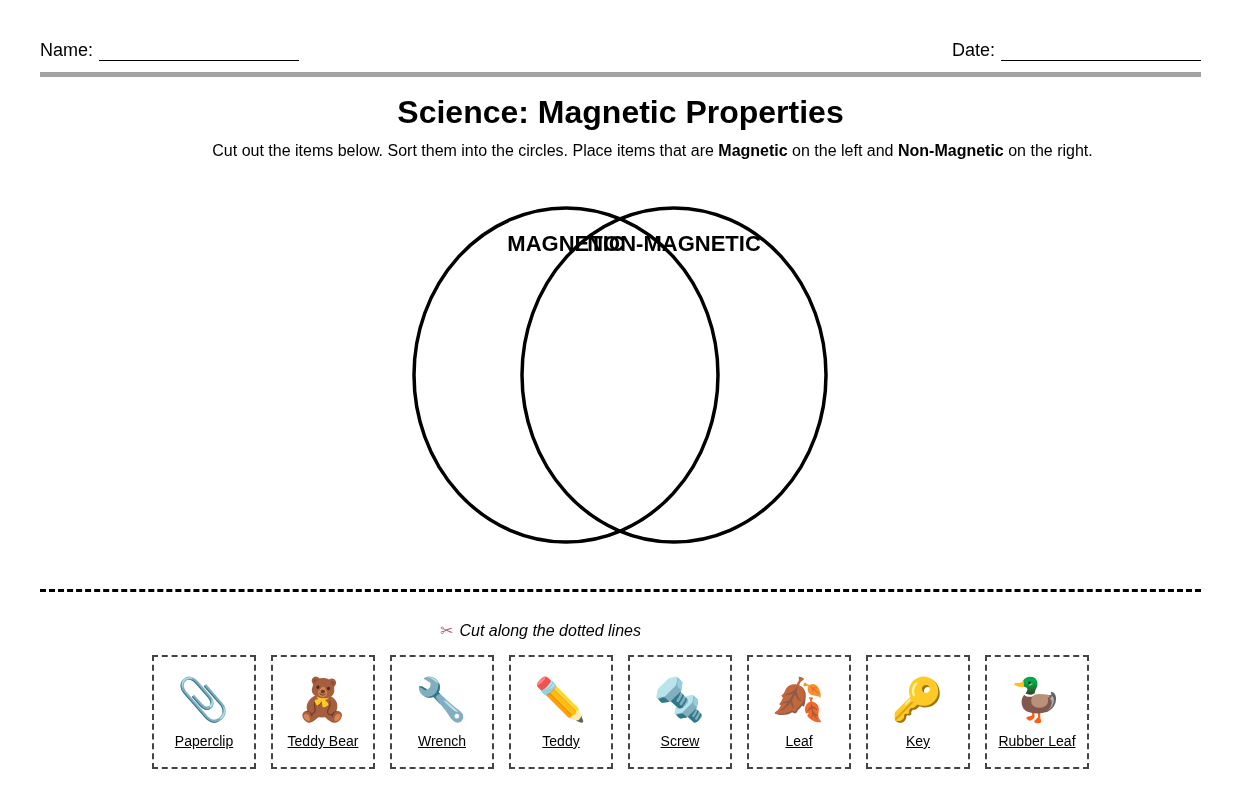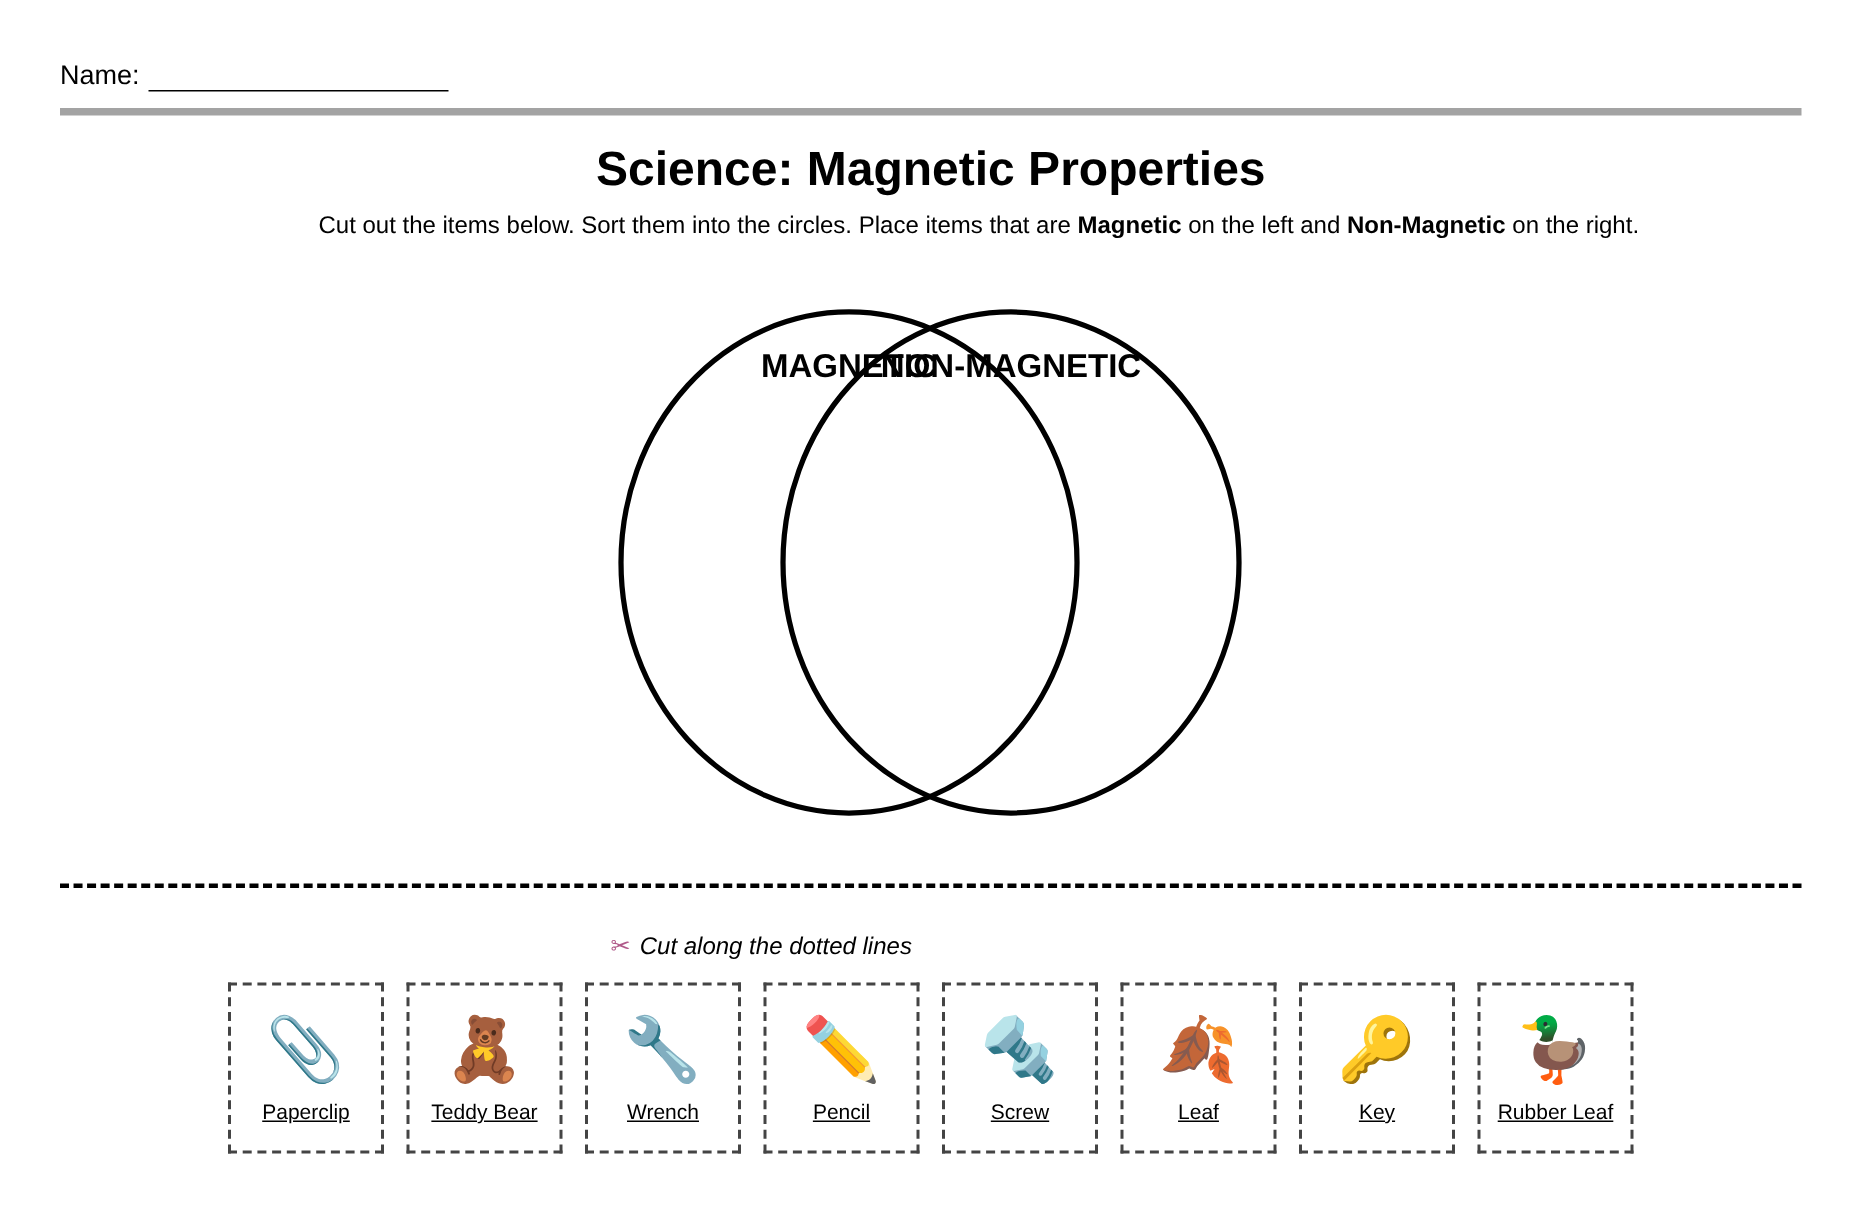--- a/index.html
+++ b/index.html
@@ -12,33 +12,37 @@
     .date-field { right: 0; }
     .date-field .line { width: 200px; }
     .title { position: absolute; left: 0; width: 1241px; top: 94px; text-align: center; font-size: 32px; font-weight: bold; }
     .instructions { position: absolute; left: 0; width: 1241px; top: 142px; text-align: center; font-size: 16px; padding-left: 32px; }
     .venn { position: absolute; left: 400px; top: 195px; width: 440px; height: 360px; }
     .venn svg { position: absolute; left: 0; top: 0; }
     .venn-label { position: absolute; font-size: 22px; font-weight: bold; white-space: nowrap; transform: translateX(-50%); }
     .label-left { left: 166px; top: 36px; }
     .label-right { left: 274px; top: 36px; }
     .cut-line { position: absolute; left: 40px; top: 589px; width: 1161px; border-top: 3px dashed #000; }
-    .cut-hint { position: absolute; left: 0; width: 1015px; top: 621px; text-align: center; font-size: 16px; font-style: italic; }
+    .cut-hint { position: absolute; left: 0; width: 1015px; top: 621px; text-align: center; font-size: 16px; font-style: italic; padding-left: 33px; }
     .cut-hint .scissors { font-style: normal; color: #b05a8a; margin-right: 6px; }
     .cards { position: absolute; left: 152px; top: 655px; display: flex; gap: 15px; }
     .card { width: 100px; height: 110px; border: 2px dashed #444; display: flex; flex-direction: column; align-items: center; justify-content: flex-start; box-sizing: content-box; }
     .card .emoji { font-size: 42px; line-height: 50px; margin-top: 18px; height: 50px; }
     .card .label { font-size: 14px; margin-top: 8px; white-space: nowrap; text-decoration: underline; }
   </style>
 </head>
 <body>
 
 <div class="header">
   <div class="field name-field">
     <span>Name:</span>
+    <span class="line"></span>
+  </div>
+  <div class="field date-field">
+    <span>Date:</span>
     <span class="line"></span>
   </div>
 </div>
 
 <div class="title">Science: Magnetic Properties</div>
 
 <div class="instructions">
   <span>Cut out the items below. Sort them into the circles. Place items that are </span><b>Magnetic</b><span> on the left and </span><b>Non-Magnetic</b><span> on the right.</span>
 </div>
 
@@ -65,21 +69,21 @@
   <div class="card">
     <div class="emoji">🧸</div>
     <div class="label">Teddy Bear</div>
   </div>
   <div class="card">
     <div class="emoji">🔧</div>
     <div class="label">Wrench</div>
   </div>
   <div class="card">
     <div class="emoji">✏️</div>
-    <div class="label">Pencil</div>
+    <div class="label">Teddy</div>
   </div>
   <div class="card">
     <div class="emoji">🔩</div>
     <div class="label">Screw</div>
   </div>
   <div class="card">
     <div class="emoji">🍂</div>
     <div class="label">Leaf</div>
   </div>
   <div class="card">

